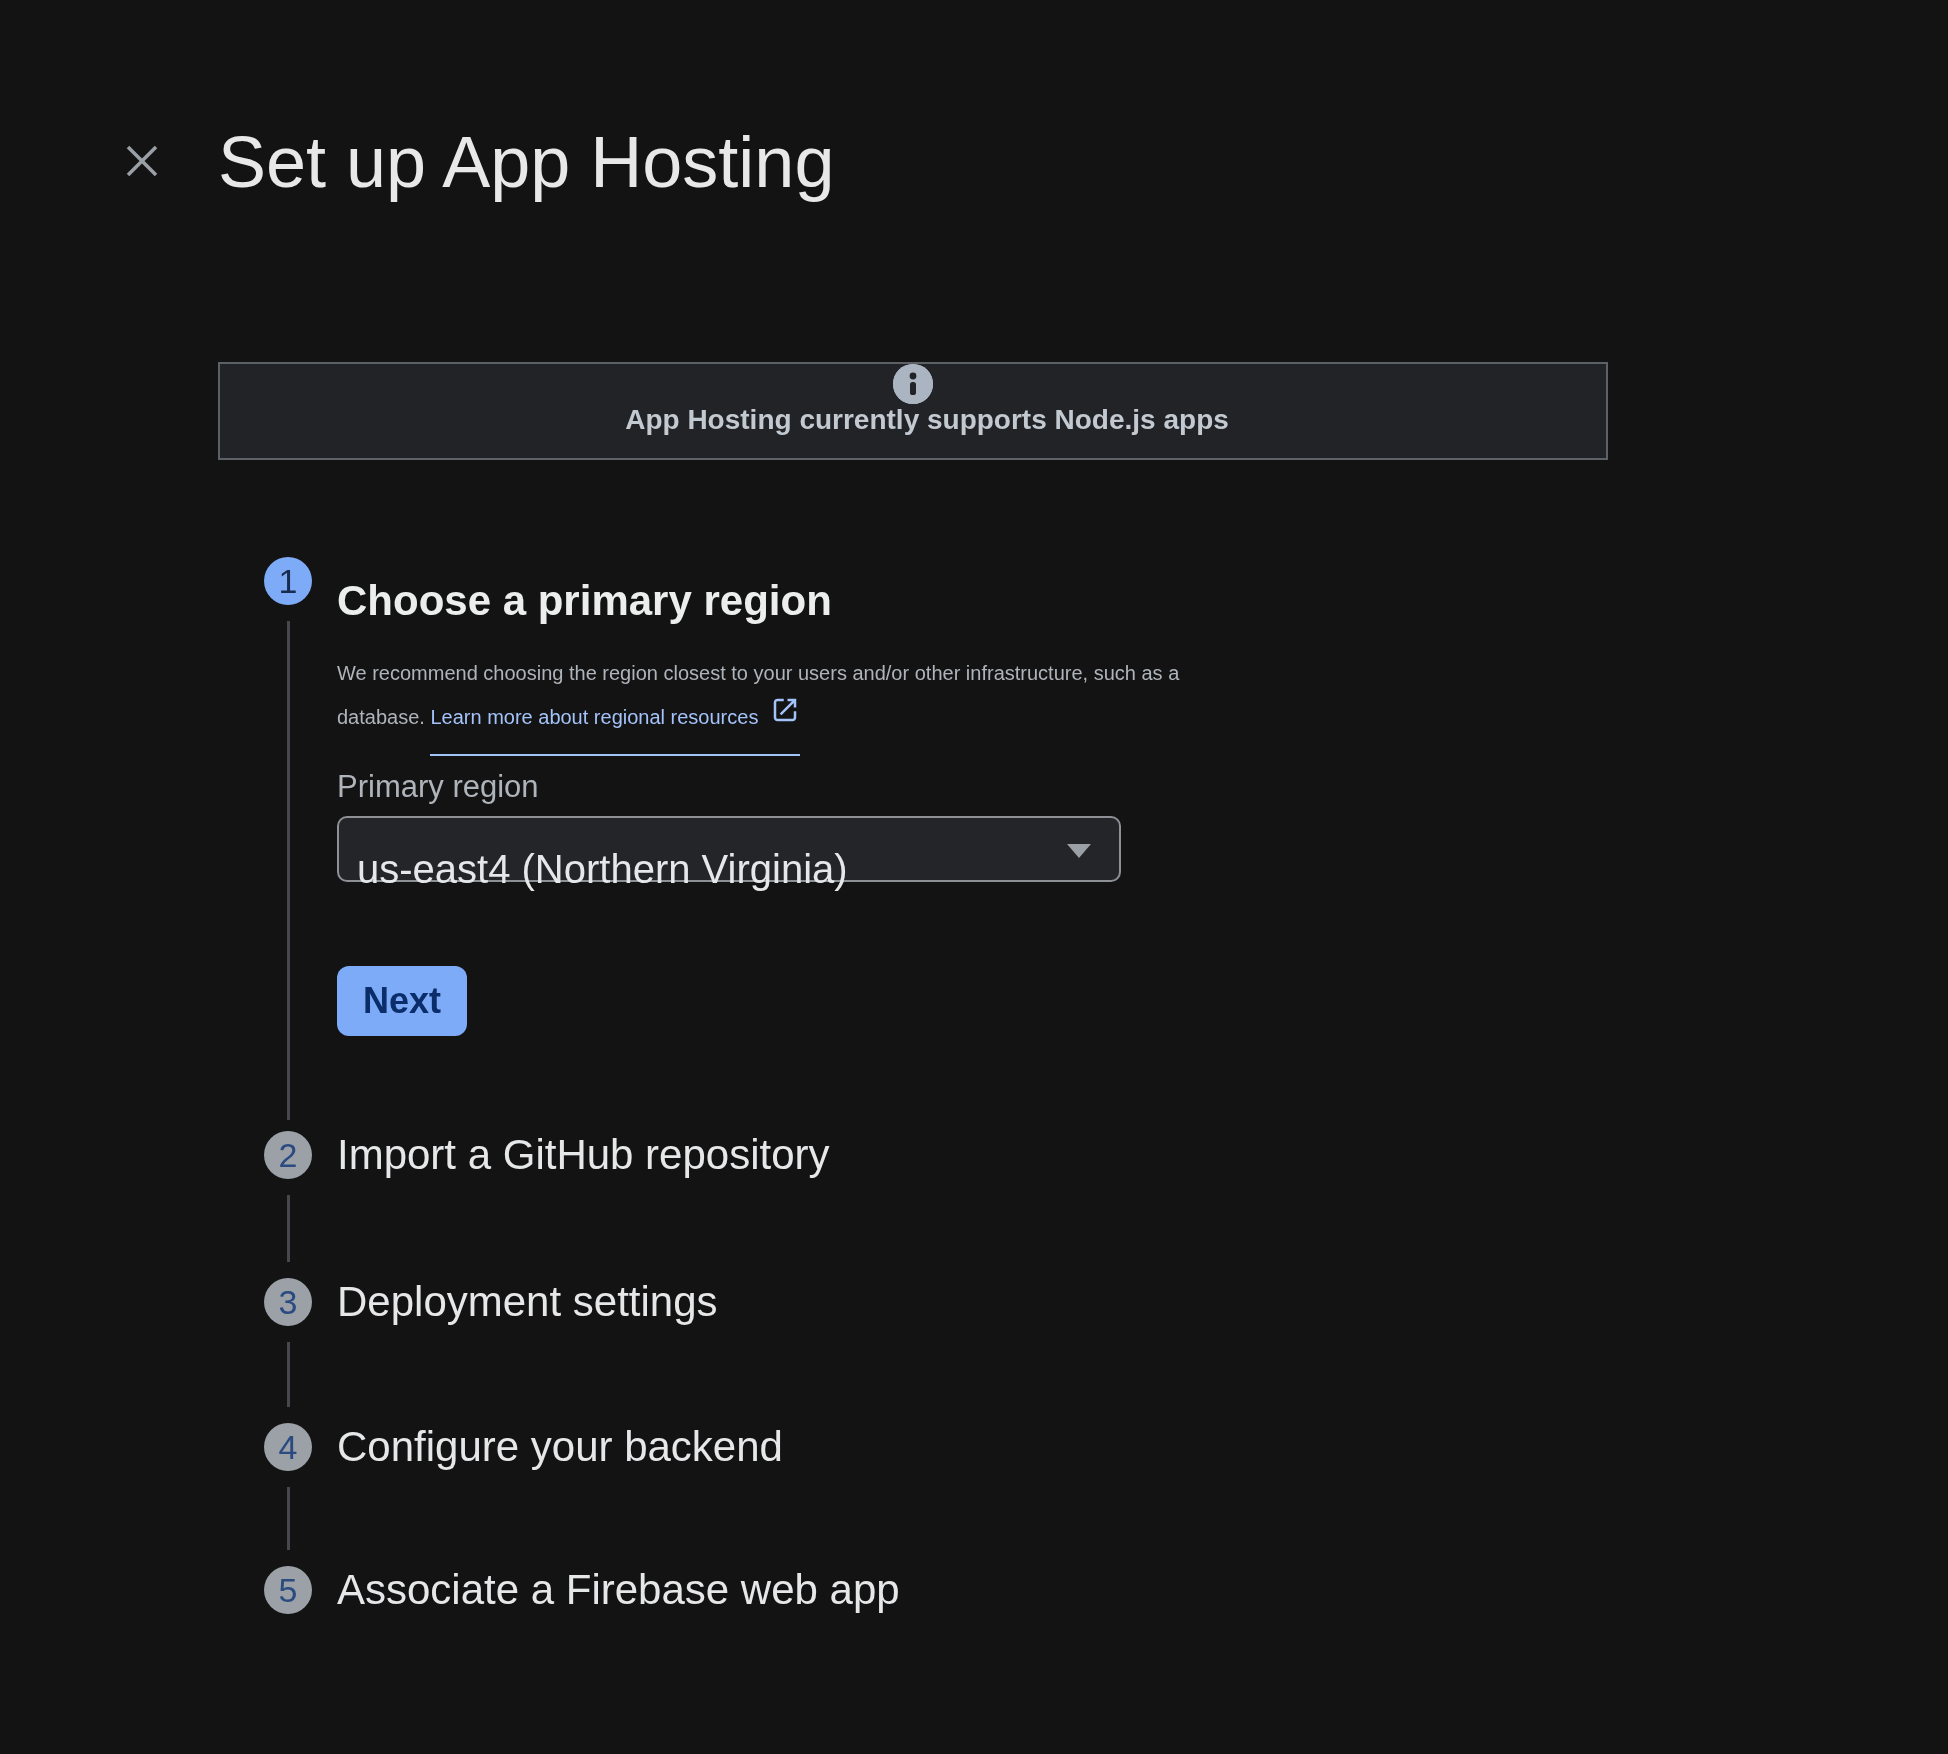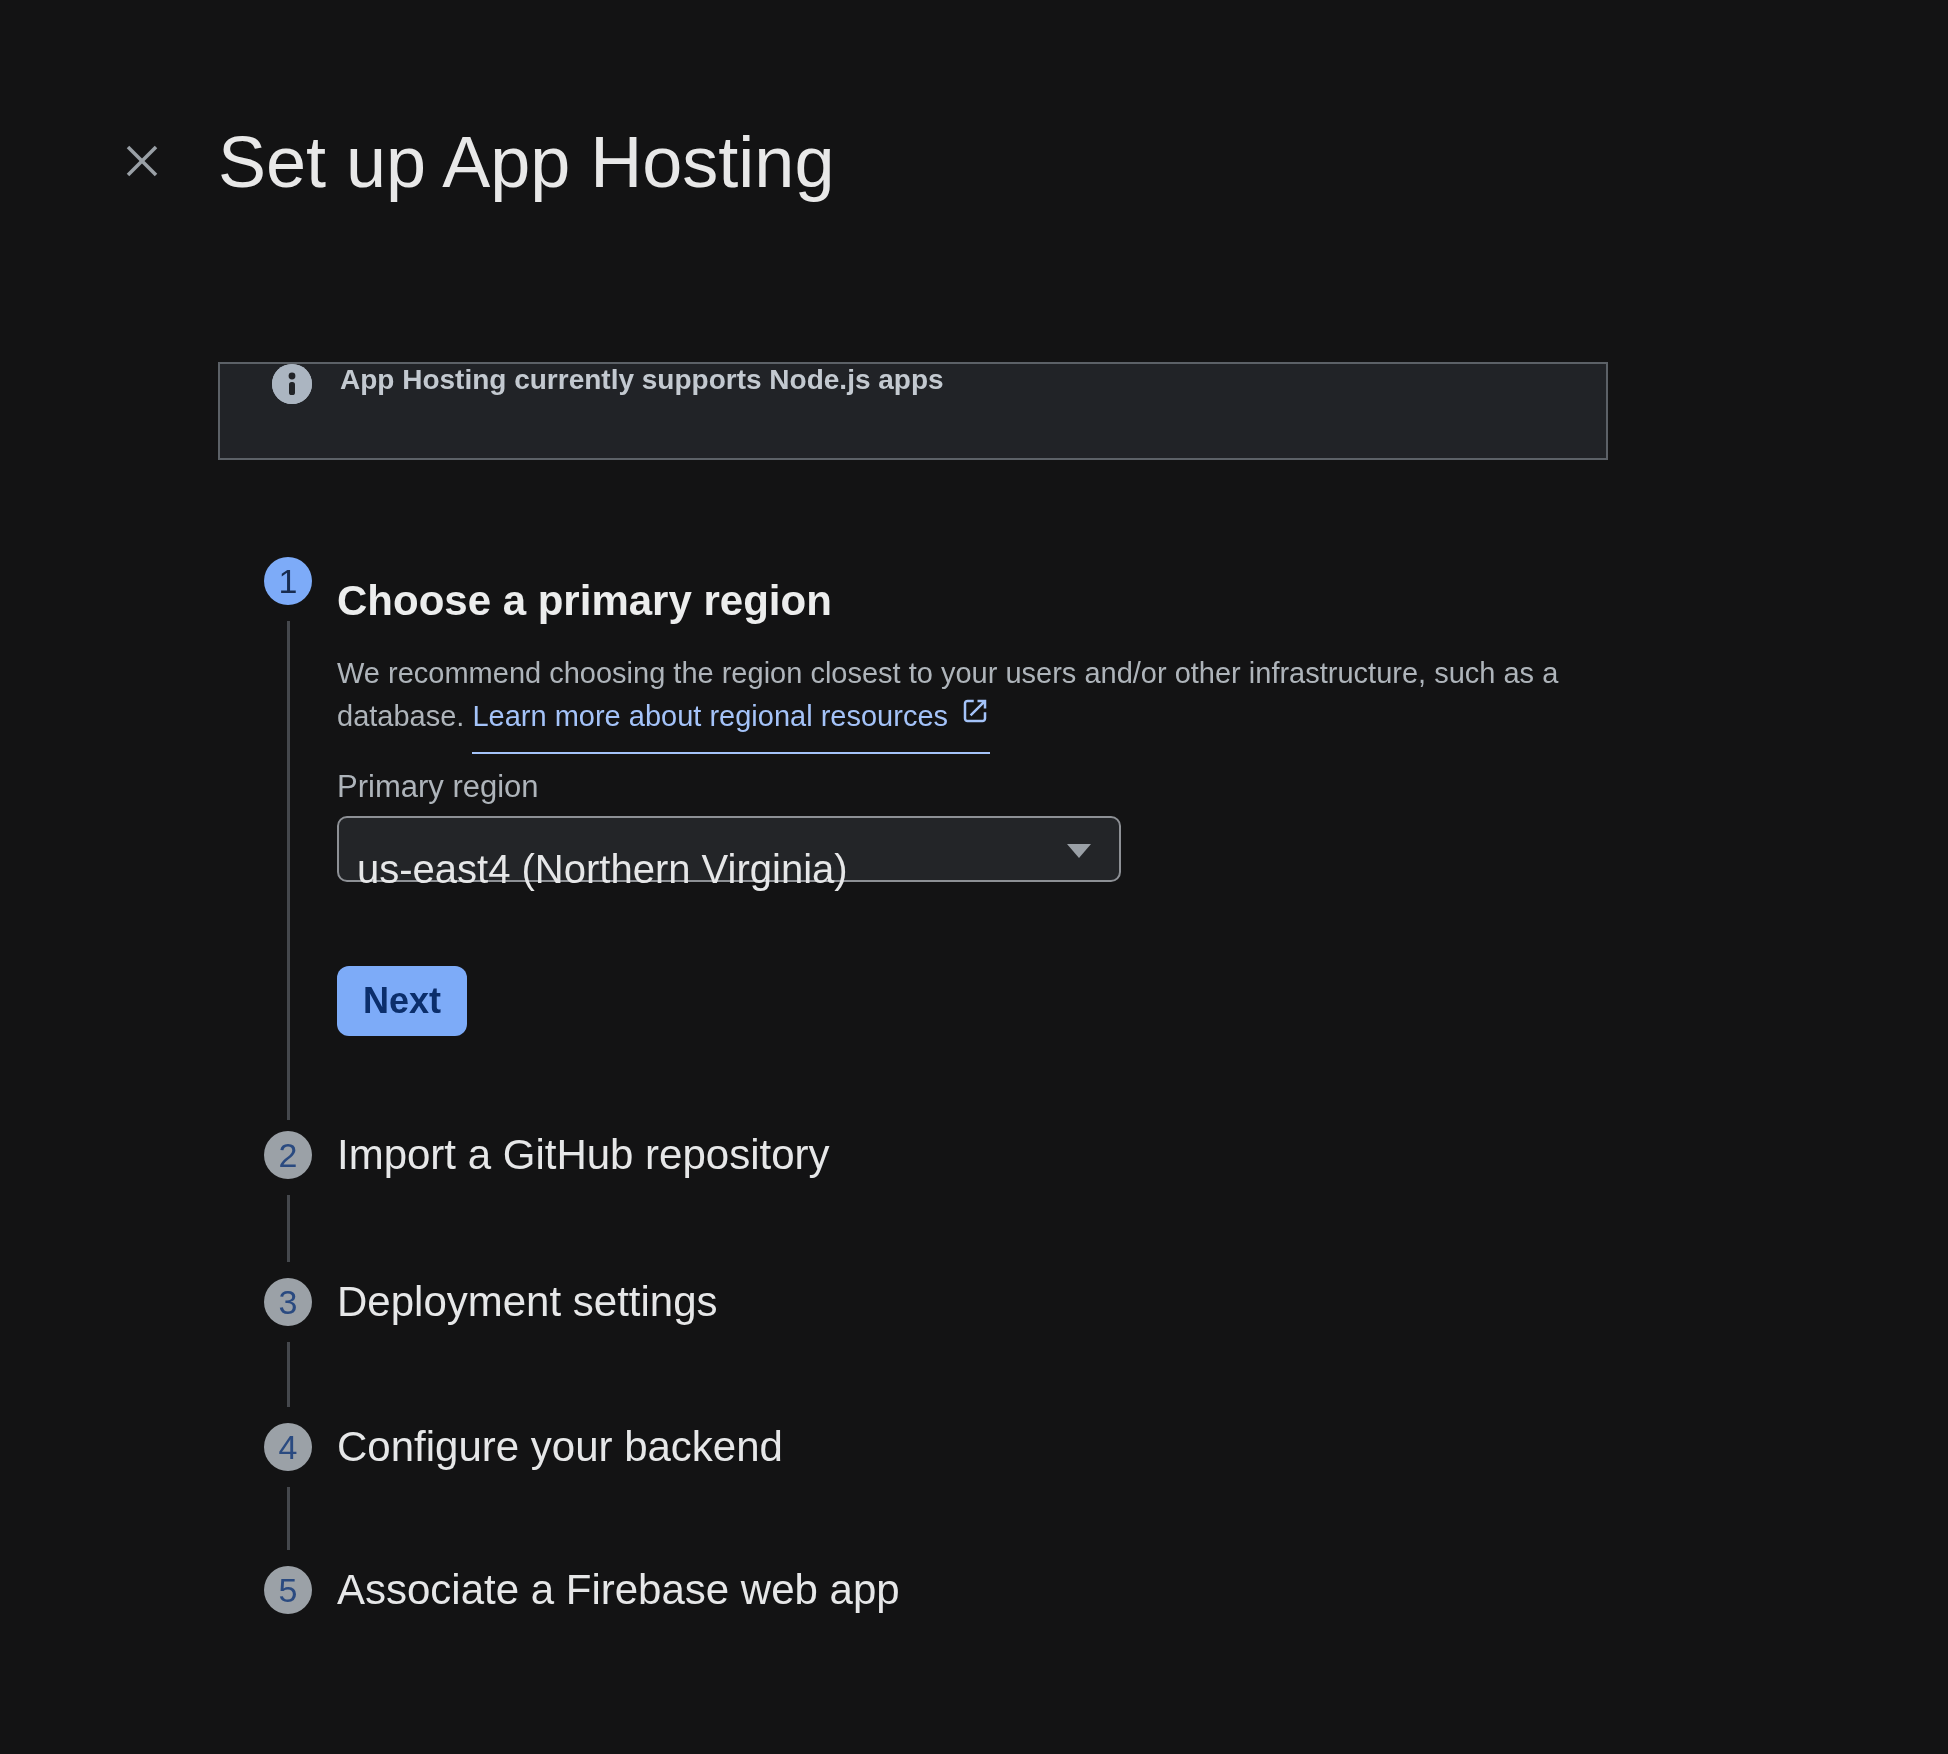--- a/index.html
+++ b/index.html
@@ -40,22 +40,22 @@
   .page-title{
     position:absolute;left:218px;top:126px;
     font-size:72px;line-height:72px;font-weight:400;
     color:var(--heading-text);letter-spacing:0;
     white-space:nowrap;
   }
   .banner{
     position:absolute;left:218px;top:362px;width:1390px;height:98px;
     background:var(--banner-bg);
     border:2px solid var(--banner-border);
-    display:flex;
-    padding-left:52px;
+    display:flex;align-items:center;
+    flex-direction:column;
   }
   .info-icon{
     width:40px;height:40px;border-radius:50%;
     background:var(--info-icon-bg);
     display:flex;align-items:center;justify-content:center;
     flex:0 0 40px;
   }
   .info-icon svg{display:block;}
   .banner-text{
     margin-left:28px;
@@ -79,21 +79,21 @@
     font-size:42px;line-height:48px;color:var(--dropdown-text);
     white-space:nowrap;font-weight:400;
   }
   .step-title.active{font-weight:600;color:#eceded;margin-top:40px;}
   .connector{
     position:absolute;left:287px;width:3px;
     background:var(--connector);
   }
   .description{
     position:absolute;left:337px;top:652px;
-    font-size:29px;line-height:43px;color:var(--body-text);
+    font-size:20px;line-height:43px;color:var(--body-text);
     white-space:nowrap;
   }
   .learn-link{
     color:var(--link-blue);
     text-decoration:none;
     border-bottom:2px solid var(--link-blue);
     cursor:pointer;
     display:inline-flex;align-items:center;
     padding-bottom:14px;
     justify-content:flex-end;

